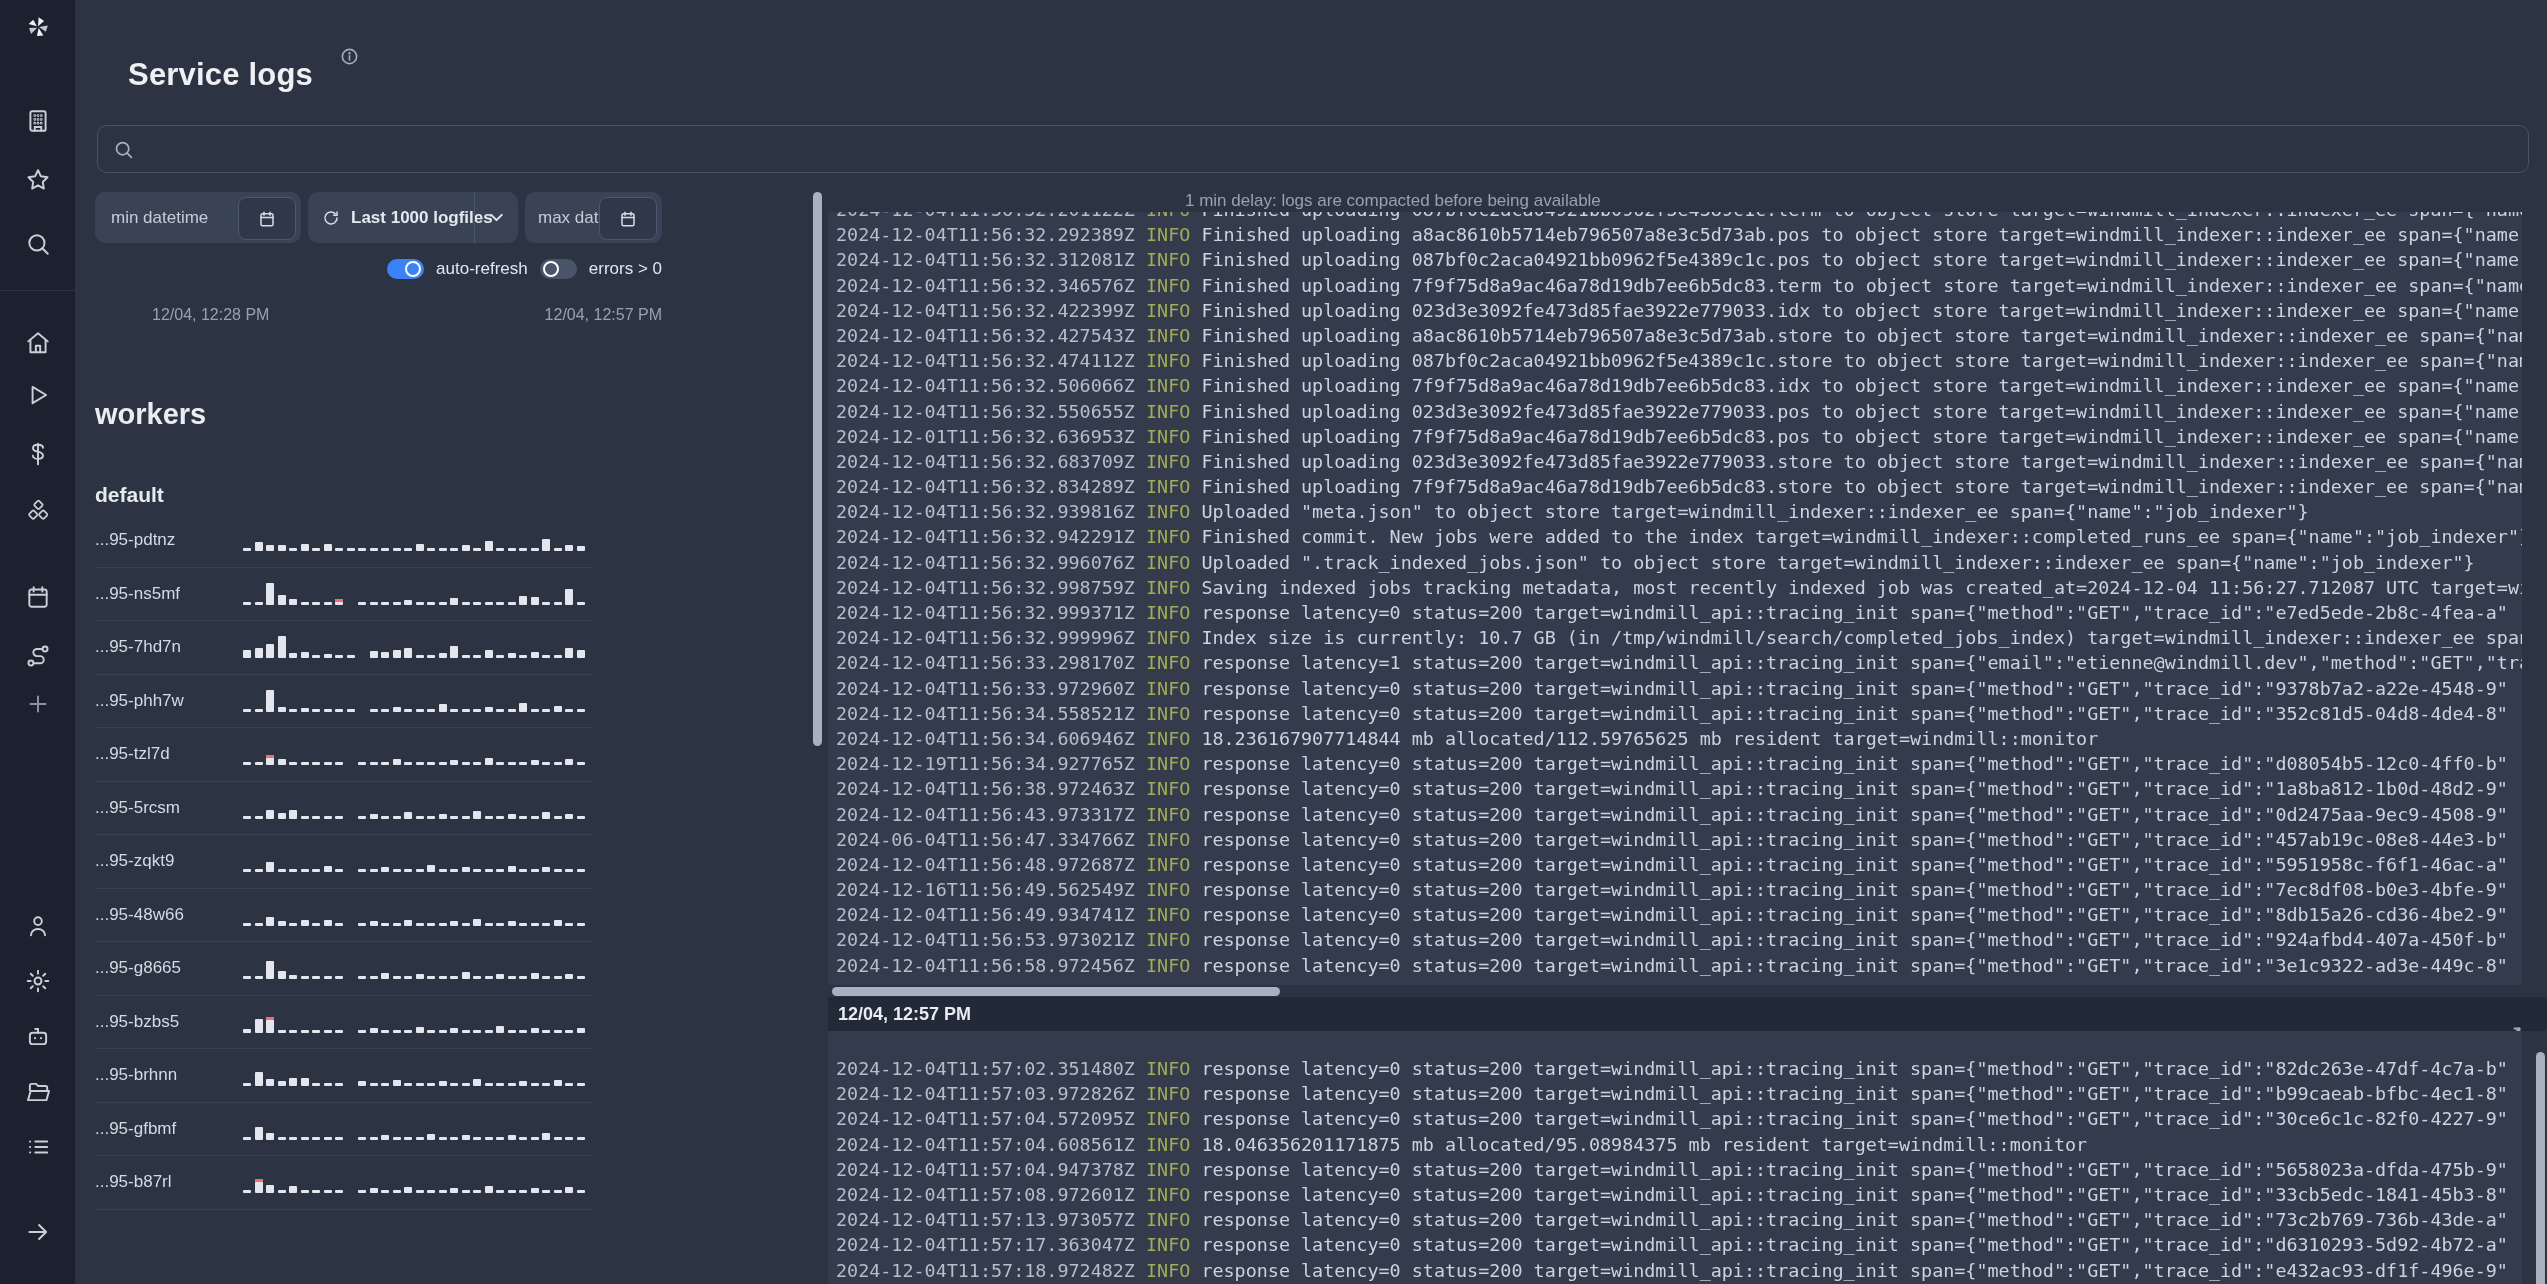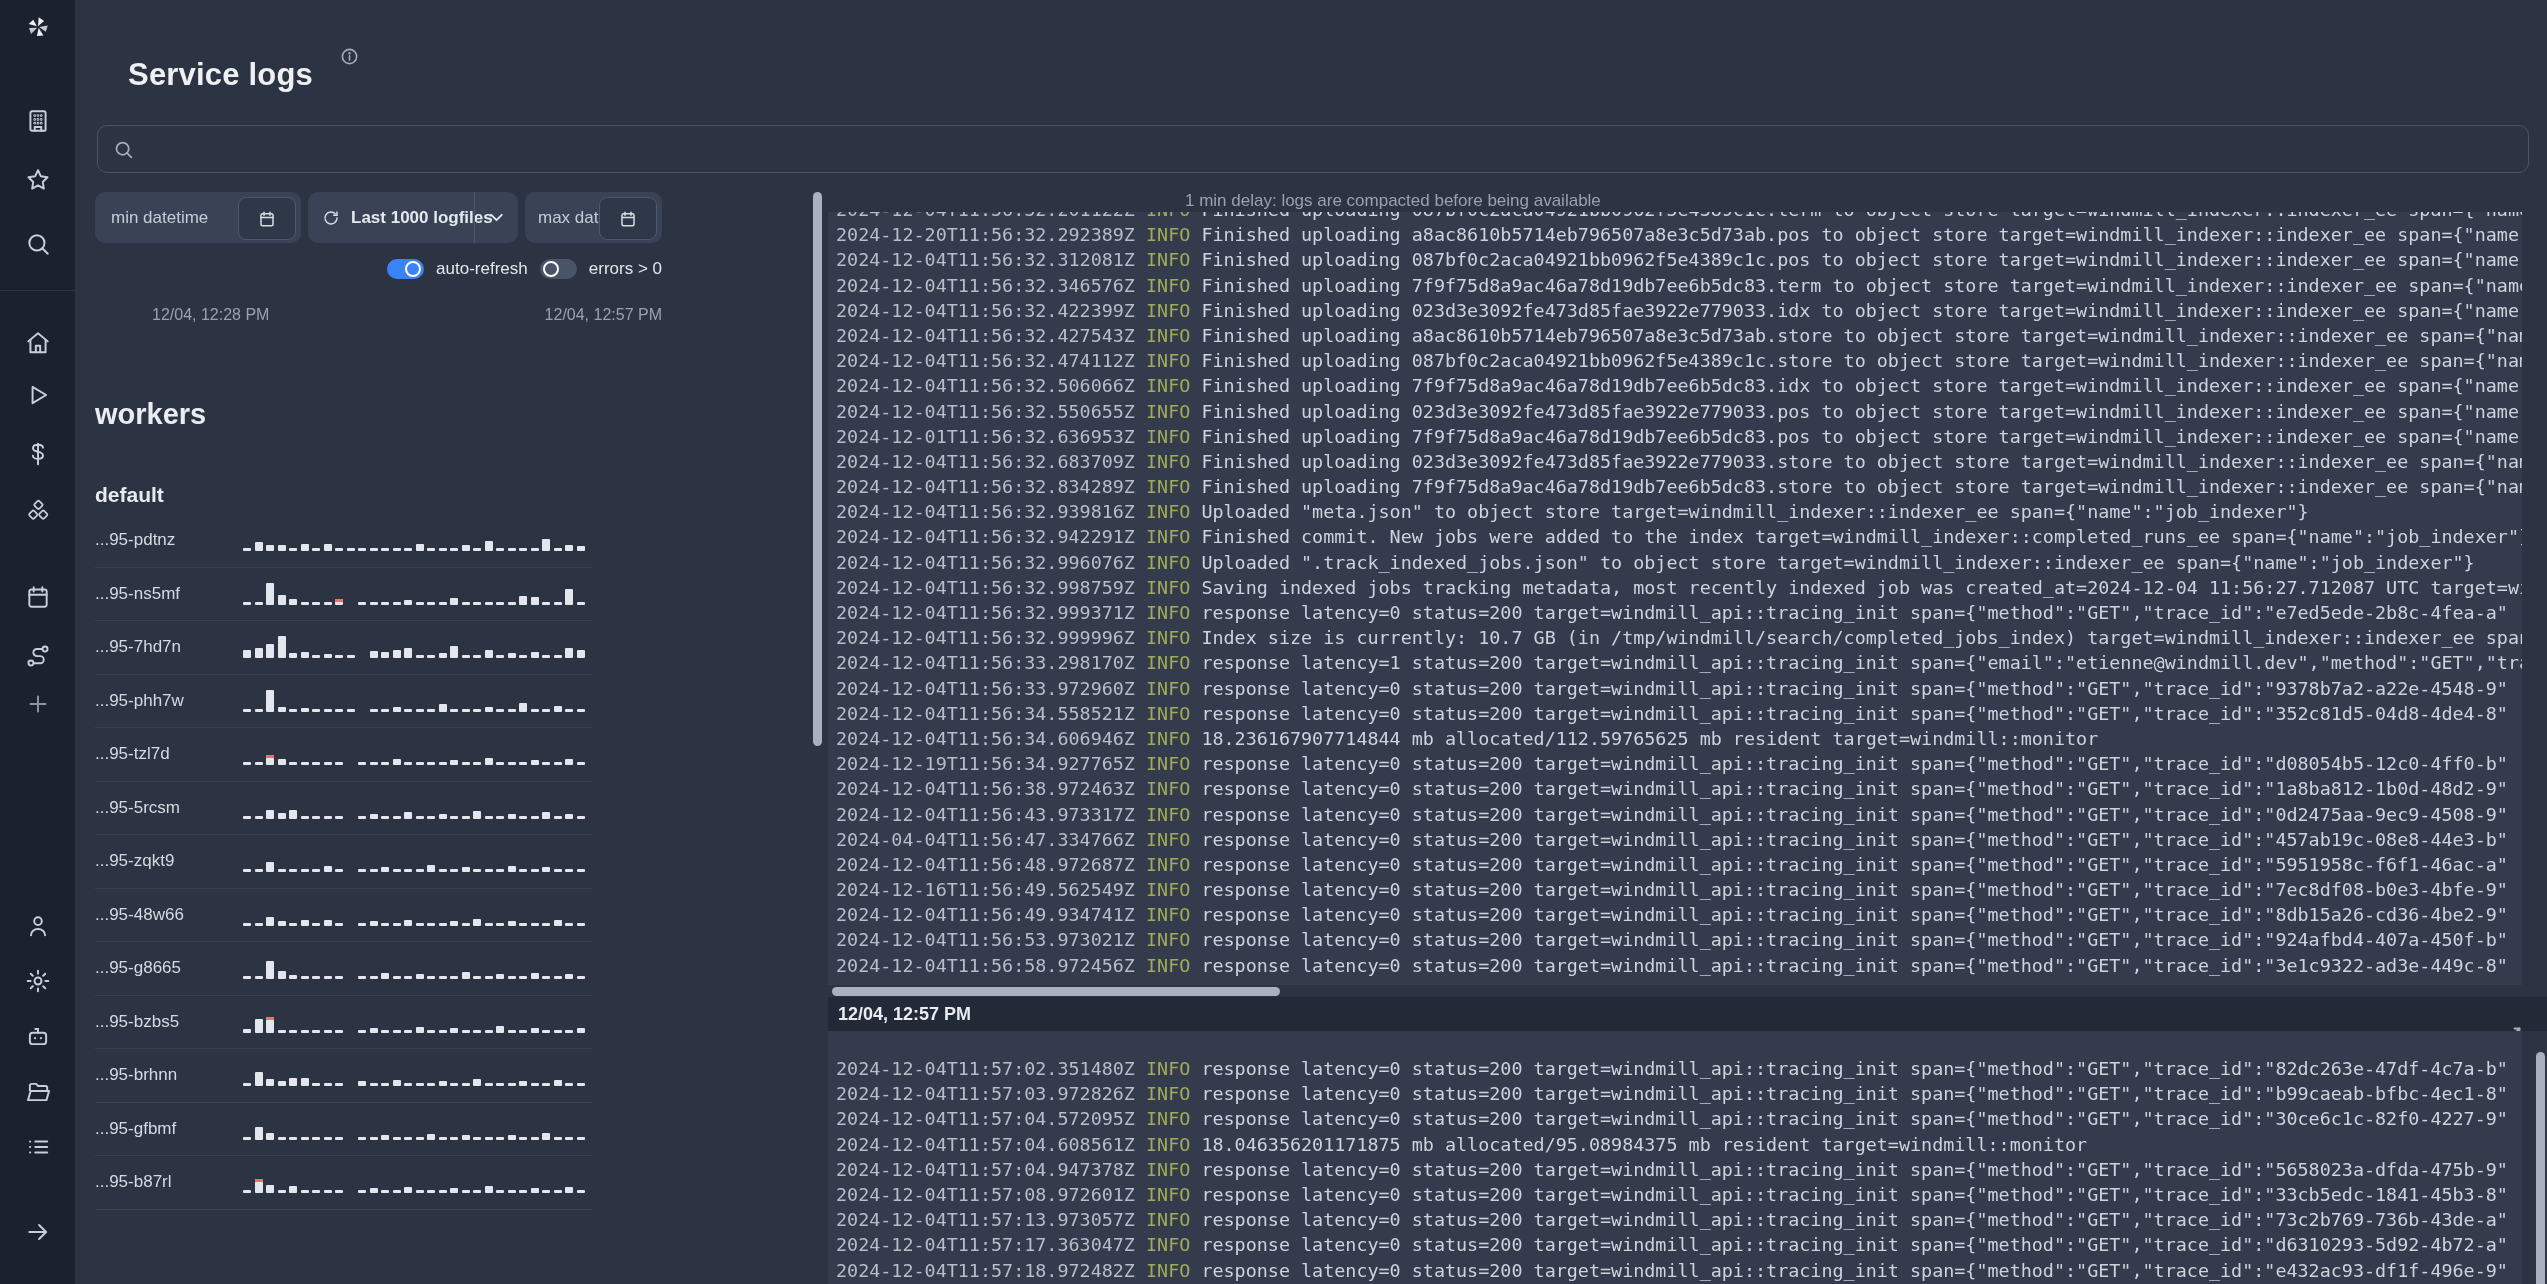--- a/index.html
+++ b/index.html
@@ -709,21 +709,21 @@
         <span class="bar" style="height: 6px;"></span>
         <span class="bar" style="height: 3px;"></span>
       </div>
     </div>
   </div>
 <div class="left-scroll"></div>
 
 <div class="delay-note">1 min delay: logs are compacted before being available</div>
 <div class="logblock" id="logblock1">
     <div class="ll clipped"><span class="ts">2024-12-04T11:56:32.201122Z</span><span class="lv"> INFO </span><span class="msg">Finished uploading 087bf0c2aca04921bb0962f5e4389c1c.term to object store target=windmill_indexer::indexer_ee span={"name":"job_indexer"}</span></div>
-    <div class="ll"><span class="ts">2024-12-20T11:56:32.292389Z</span><span class="lv"> INFO </span><span class="msg">Finished uploading a8ac8610b5714eb796507a8e3c5d73ab.pos to object store target=windmill_indexer::indexer_ee span={"name":"job_indexer"}</span></div>
+    <div class="ll"><span class="ts">2024-12-04T11:56:32.292389Z</span><span class="lv"> INFO </span><span class="msg">Finished uploading a8ac8610b5714eb796507a8e3c5d73ab.pos to object store target=windmill_indexer::indexer_ee span={"name":"job_indexer"}</span></div>
     <div class="ll"><span class="ts">2024-12-04T11:56:32.312081Z</span><span class="lv"> INFO </span><span class="msg">Finished uploading 087bf0c2aca04921bb0962f5e4389c1c.pos to object store target=windmill_indexer::indexer_ee span={"name":"job_indexer"}</span></div>
     <div class="ll"><span class="ts">2024-12-04T11:56:32.346576Z</span><span class="lv"> INFO </span><span class="msg">Finished uploading 7f9f75d8a9ac46a78d19db7ee6b5dc83.term to object store target=windmill_indexer::indexer_ee span={"name":"job_indexer"}</span></div>
     <div class="ll"><span class="ts">2024-12-04T11:56:32.422399Z</span><span class="lv"> INFO </span><span class="msg">Finished uploading 023d3e3092fe473d85fae3922e779033.idx to object store target=windmill_indexer::indexer_ee span={"name":"job_indexer"}</span></div>
     <div class="ll"><span class="ts">2024-12-04T11:56:32.427543Z</span><span class="lv"> INFO </span><span class="msg">Finished uploading a8ac8610b5714eb796507a8e3c5d73ab.store to object store target=windmill_indexer::indexer_ee span={"name":"job_indexer"}</span></div>
     <div class="ll"><span class="ts">2024-12-04T11:56:32.474112Z</span><span class="lv"> INFO </span><span class="msg">Finished uploading 087bf0c2aca04921bb0962f5e4389c1c.store to object store target=windmill_indexer::indexer_ee span={"name":"job_indexer"}</span></div>
     <div class="ll"><span class="ts">2024-12-04T11:56:32.506066Z</span><span class="lv"> INFO </span><span class="msg">Finished uploading 7f9f75d8a9ac46a78d19db7ee6b5dc83.idx to object store target=windmill_indexer::indexer_ee span={"name":"job_indexer"}</span></div>
     <div class="ll"><span class="ts">2024-12-04T11:56:32.550655Z</span><span class="lv"> INFO </span><span class="msg">Finished uploading 023d3e3092fe473d85fae3922e779033.pos to object store target=windmill_indexer::indexer_ee span={"name":"job_indexer"}</span></div>
     <div class="ll"><span class="ts">2024-12-01T11:56:32.636953Z</span><span class="lv"> INFO </span><span class="msg">Finished uploading 7f9f75d8a9ac46a78d19db7ee6b5dc83.pos to object store target=windmill_indexer::indexer_ee span={"name":"job_indexer"}</span></div>
     <div class="ll"><span class="ts">2024-12-04T11:56:32.683709Z</span><span class="lv"> INFO </span><span class="msg">Finished uploading 023d3e3092fe473d85fae3922e779033.store to object store target=windmill_indexer::indexer_ee span={"name":"job_indexer"}</span></div>
     <div class="ll"><span class="ts">2024-12-04T11:56:32.834289Z</span><span class="lv"> INFO </span><span class="msg">Finished uploading 7f9f75d8a9ac46a78d19db7ee6b5dc83.store to object store target=windmill_indexer::indexer_ee span={"name":"job_indexer"}</span></div>
@@ -733,21 +733,21 @@
     <div class="ll"><span class="ts">2024-12-04T11:56:32.998759Z</span><span class="lv"> INFO </span><span class="msg">Saving indexed jobs tracking metadata, most recently indexed job was created_at=2024-12-04 11:56:27.712087 UTC target=windmill_indexer::indexer_ee</span></div>
     <div class="ll"><span class="ts">2024-12-04T11:56:32.999371Z</span><span class="lv"> INFO </span><span class="msg">response latency=0 status=200 target=windmill_api::tracing_init span={"method":"GET","trace_id":"e7ed5ede-2b8c-4fea-a"</span></div>
     <div class="ll"><span class="ts">2024-12-04T11:56:32.999996Z</span><span class="lv"> INFO </span><span class="msg">Index size is currently: 10.7 GB (in /tmp/windmill/search/completed_jobs_index) target=windmill_indexer::indexer_ee span={"name":"job_indexer"}</span></div>
     <div class="ll"><span class="ts">2024-12-04T11:56:33.298170Z</span><span class="lv"> INFO </span><span class="msg">response latency=1 status=200 target=windmill_api::tracing_init span={"email":"etienne@windmill.dev","method":"GET","trace_id":""</span></div>
     <div class="ll"><span class="ts">2024-12-04T11:56:33.972960Z</span><span class="lv"> INFO </span><span class="msg">response latency=0 status=200 target=windmill_api::tracing_init span={"method":"GET","trace_id":"9378b7a2-a22e-4548-9"</span></div>
     <div class="ll"><span class="ts">2024-12-04T11:56:34.558521Z</span><span class="lv"> INFO </span><span class="msg">response latency=0 status=200 target=windmill_api::tracing_init span={"method":"GET","trace_id":"352c81d5-04d8-4de4-8"</span></div>
     <div class="ll"><span class="ts">2024-12-04T11:56:34.606946Z</span><span class="lv"> INFO </span><span class="msg">18.236167907714844 mb allocated/112.59765625 mb resident target=windmill::monitor</span></div>
     <div class="ll"><span class="ts">2024-12-19T11:56:34.927765Z</span><span class="lv"> INFO </span><span class="msg">response latency=0 status=200 target=windmill_api::tracing_init span={"method":"GET","trace_id":"d08054b5-12c0-4ff0-b"</span></div>
     <div class="ll"><span class="ts">2024-12-04T11:56:38.972463Z</span><span class="lv"> INFO </span><span class="msg">response latency=0 status=200 target=windmill_api::tracing_init span={"method":"GET","trace_id":"1a8ba812-1b0d-48d2-9"</span></div>
     <div class="ll"><span class="ts">2024-12-04T11:56:43.973317Z</span><span class="lv"> INFO </span><span class="msg">response latency=0 status=200 target=windmill_api::tracing_init span={"method":"GET","trace_id":"0d2475aa-9ec9-4508-9"</span></div>
-    <div class="ll"><span class="ts">2024-04-04T11:56:47.334766Z</span><span class="lv"> INFO </span><span class="msg">response latency=0 status=200 target=windmill_api::tracing_init span={"method":"GET","trace_id":"457ab19c-08e8-44e3-b"</span></div>
+    <div class="ll"><span class="ts">2024-06-04T11:56:47.334766Z</span><span class="lv"> INFO </span><span class="msg">response latency=0 status=200 target=windmill_api::tracing_init span={"method":"GET","trace_id":"457ab19c-08e8-44e3-b"</span></div>
     <div class="ll"><span class="ts">2024-12-04T11:56:48.972687Z</span><span class="lv"> INFO </span><span class="msg">response latency=0 status=200 target=windmill_api::tracing_init span={"method":"GET","trace_id":"5951958c-f6f1-46ac-a"</span></div>
     <div class="ll"><span class="ts">2024-12-16T11:56:49.562549Z</span><span class="lv"> INFO </span><span class="msg">response latency=0 status=200 target=windmill_api::tracing_init span={"method":"GET","trace_id":"7ec8df08-b0e3-4bfe-9"</span></div>
     <div class="ll"><span class="ts">2024-12-04T11:56:49.934741Z</span><span class="lv"> INFO </span><span class="msg">response latency=0 status=200 target=windmill_api::tracing_init span={"method":"GET","trace_id":"8db15a26-cd36-4be2-9"</span></div>
     <div class="ll"><span class="ts">2024-12-04T11:56:53.973021Z</span><span class="lv"> INFO </span><span class="msg">response latency=0 status=200 target=windmill_api::tracing_init span={"method":"GET","trace_id":"924afbd4-407a-450f-b"</span></div>
     <div class="ll"><span class="ts">2024-12-04T11:56:58.972456Z</span><span class="lv"> INFO </span><span class="msg">response latency=0 status=200 target=windmill_api::tracing_init span={"method":"GET","trace_id":"3e1c9322-ad3e-449c-8"</span></div>
   </div>
 <div class="hthumb"></div>
 <div class="band">
   <span>12/04, 12:57 PM</span>
 </div>

